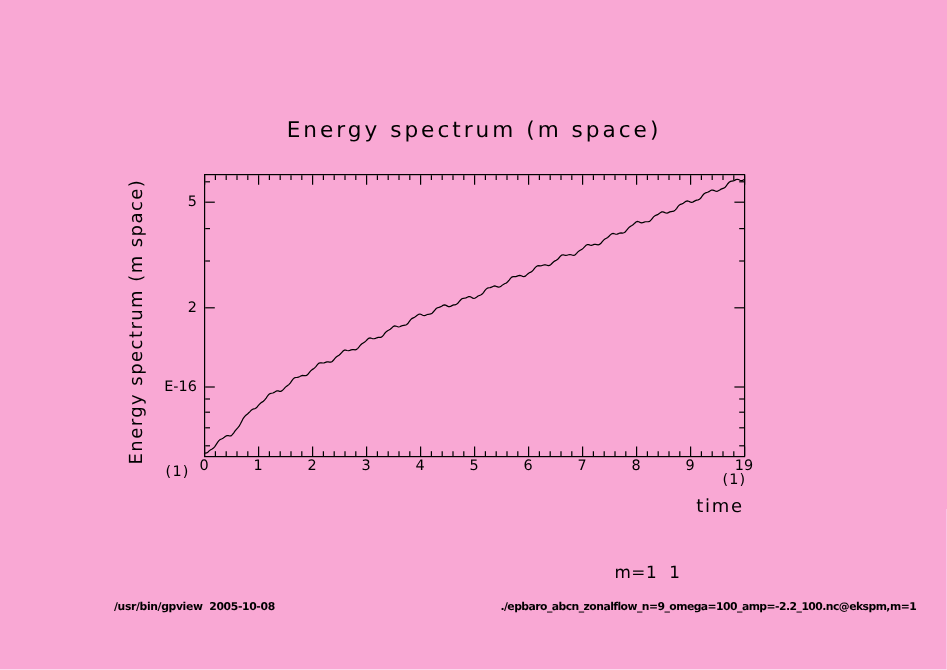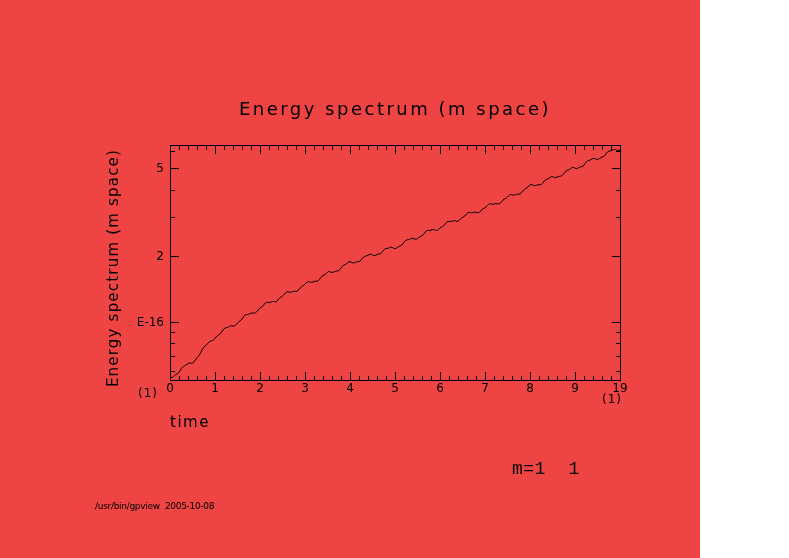--- a/index.html
+++ b/index.html
@@ -1,39 +1,39 @@
 <!DOCTYPE html>
 <html><head>
 <meta charset="utf-8">
 <style>
   html,body{margin:0;padding:0;background:#ffffff;}
   .stage{
-    position:relative;width:700px;height:558px;background:#ef4444;
+    position:relative;width:789px;height:558px;background:#f9a8d4;
     font-family:"DejaVu Sans", sans-serif;color:#000;overflow:hidden;
   }
   .abs{position:absolute;}
   .chart-title{
     top:98px;left:170px;width:450px;text-align:center;
     font-size:18px;letter-spacing:2.5px;white-space:pre;
   }
   .y-label{
     left:104px;top:390px;width:244px;text-align:center;
     font-size:15px;letter-spacing:1.2px;white-space:pre;
     transform:rotate(-90deg);transform-origin:0 0;
   }
   .x-label{
-    top:413px;left:170px;width:450px;text-align:left;
+    top:413px;left:170px;width:450px;text-align:right;
     font-size:15px;letter-spacing:1.5px;white-space:pre;
   }
-  .legend-label{top:459px;left:512px;font-size:18px;letter-spacing:0.5px;white-space:pre;font-family:Liberation Mono, monospace;}
+  .legend-label{top:470px;left:512px;font-size:14px;letter-spacing:0.5px;white-space:pre;}
   .unit-note{font-size:12px;letter-spacing:1px;white-space:pre;}
   .y-unit{top:386px;left:138px;}
   .x-unit{top:392px;left:602px;}
   .footer-text{
-    top:501px;font-size:9px;font-weight:normal;white-space:pre;letter-spacing:-0.3px;
+    top:501px;font-size:9px;font-weight:bold;white-space:pre;letter-spacing:-0.3px;
   }
   .footer-left{left:95px;}
   .footer-right{left:417px;letter-spacing:-0.45px;}
   .tick-label{position:absolute;font-size:12px;line-height:12px;white-space:pre;}
   .x-tick-label{width:24px;text-align:center;}
   .y-tick-label{width:34px;text-align:right;}
   svg{position:absolute;left:0;top:0;}
 </style>
 </head>
 <body>
@@ -174,20 +174,21 @@
   <div class="abs x-label">time</div>
 
   <div class="abs unit-note y-unit">(1)</div>
 
   <div class="abs unit-note x-unit">(1)</div>
 
   <div class="abs legend-label">m=1  1</div>
 
   <div class="abs footer-text footer-left">/usr/bin/gpview  2005-10-08</div>
 
+  <div class="abs footer-text footer-right">./epbaro_abcn_zonalflow_n=9_omega=100_amp=-2.2_100.nc@ekspm,m=1</div>
 
   <div id="tick-labels">
       <div class="tick-label x-tick-label" style="left: 158px; top: 382px;">0</div>
       <div class="tick-label x-tick-label" style="left: 203px; top: 382px;">1</div>
       <div class="tick-label x-tick-label" style="left: 248px; top: 382px;">2</div>
       <div class="tick-label x-tick-label" style="left: 293px; top: 382px;">3</div>
       <div class="tick-label x-tick-label" style="left: 338px; top: 382px;">4</div>
       <div class="tick-label x-tick-label" style="left: 383px; top: 382px;">5</div>
       <div class="tick-label x-tick-label" style="left: 428px; top: 382px;">6</div>
       <div class="tick-label x-tick-label" style="left: 473px; top: 382px;">7</div>

